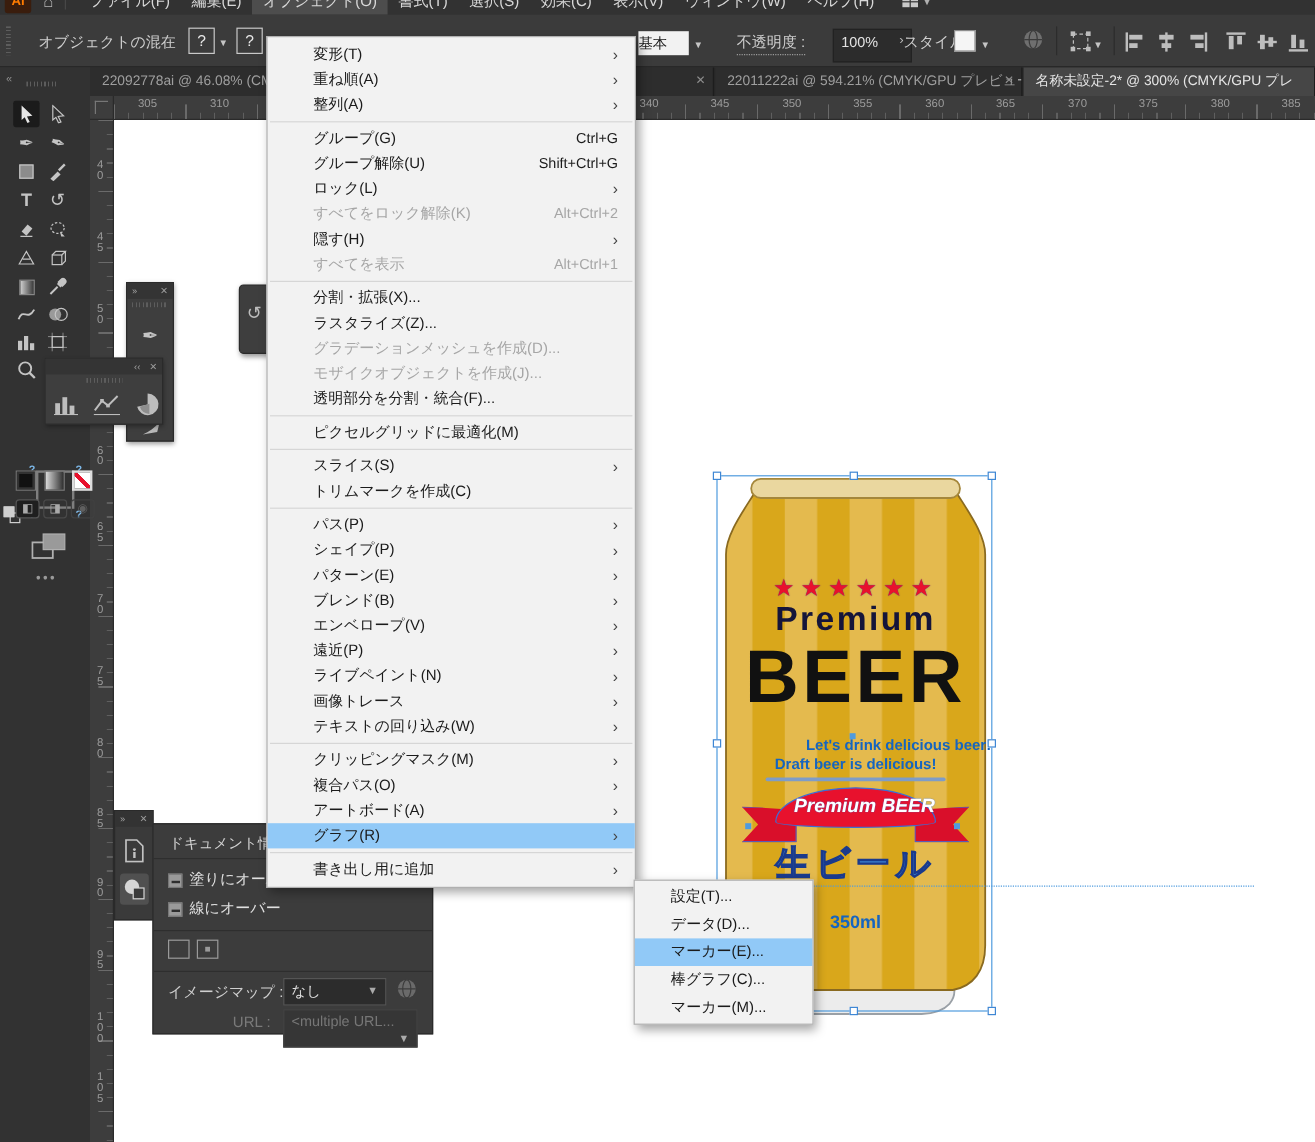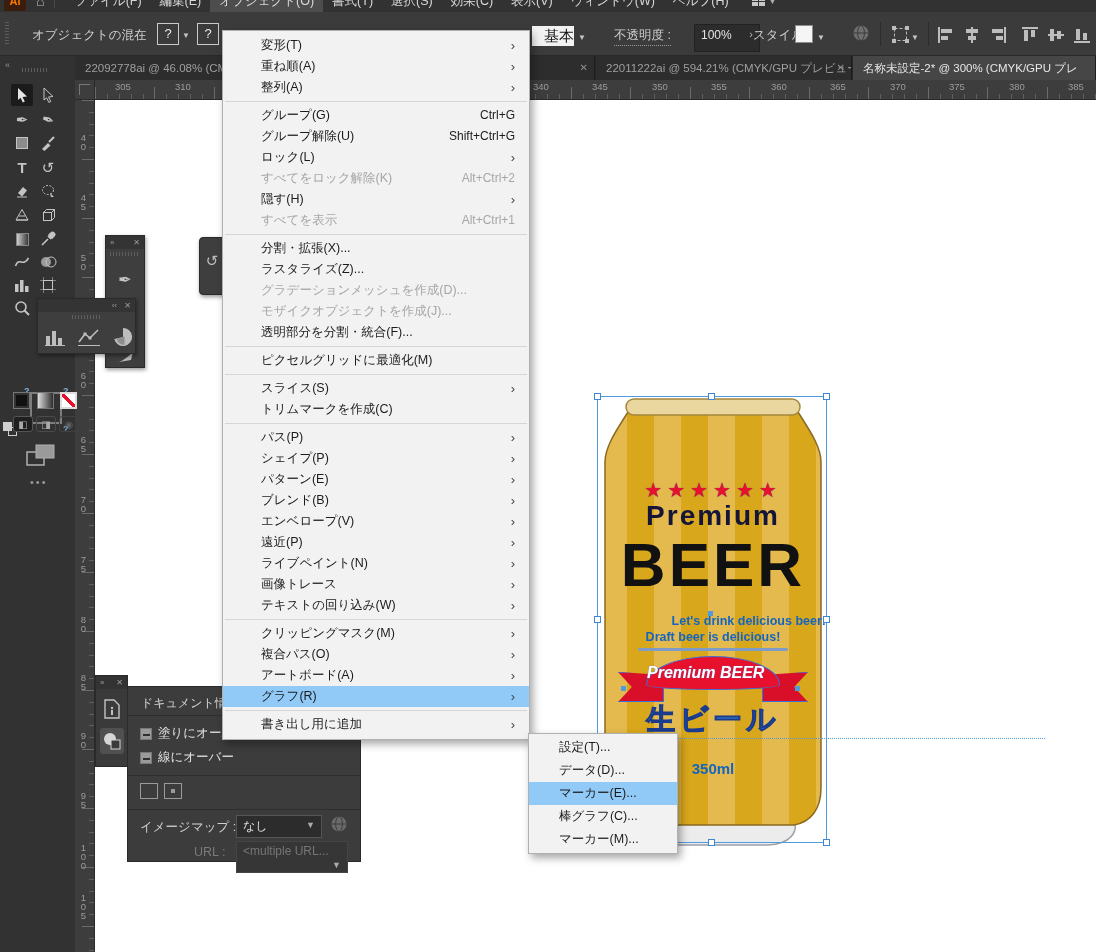--- a/index.html
+++ b/index.html
@@ -17,21 +17,21 @@
   .mb-item.open{background:#4d4d4d;}
   .ws-ic{display:inline-grid;grid-template-columns:6px 6px;grid-gap:1px;margin-left:14px;}
   .ws-ic i{display:block;width:6px;height:4px;background:#c9c9c9;}
   .chev{color:#b0b0b0;font-size:8px;margin-left:4px;}
 
   
   #controlbar{left:0;top:12px;width:1096px;height:44px;background:#3b3b3b;border-bottom:1px solid #282828;z-index:30;}
   .grip-v{position:absolute;left:5px;top:10px;width:4px;height:24px;background:repeating-linear-gradient(to bottom,#5d5d5d 0 1px,transparent 1px 3px);}
   .cb-label{color:#cfcfcf;font-size:12.5px;margin-left:16px;}
   .q-box{position:absolute;width:22px;height:22px;border:1px solid #c9c9c9;color:#e8e8e8;text-align:center;line-height:20px;font-size:13px;background:#3b3b3b;}
-  .white-box{position:absolute;background:#f2f2f2;color:#151515;text-align:right;font-size:15px;}
+  .white-box{position:absolute;background:#f2f2f2;color:#151515;text-align:left;font-size:12px;}
   .chev-box{position:absolute;color:#c5c5c5;font-size:8px;text-align:center;}
   .dotted-u{border-bottom:1px dotted #9a9a9a;padding-bottom:1px;}
   .val-box{position:absolute;background:#2c2c2c;border:1px solid #222;color:#e3e3e3;font-size:12px;padding:3px 6px;}
   .val-box .exp{float:right;color:#bbb;font-size:11px;}
   .swatch-w{position:absolute;width:18px;height:18px;background:#f5f5f5;border:1px solid #8d8d8d;}
   .cb-sep{position:absolute;top:22px;width:1px;height:22px;background:#2c2c2c;}
   .alg{position:absolute;width:17px;height:16px;}
   .alg i{position:absolute;background:#bdbdbd;}
 
   
@@ -115,21 +115,21 @@
   .can-text{position:absolute;width:100%;text-align:center;}
   .stars{color:#e8112d;font-size:20px;letter-spacing:5px;text-shadow:0 0 1px #283593;}
   .premium{font-size:28px;font-weight:bold;color:#15153a;letter-spacing:2px;}
   .beer{font-size:62px;font-weight:bold;color:#111;letter-spacing:3px;line-height:1;}
   .slogan{font-size:12.5px;font-weight:bold;color:#1565c0;line-height:1.25;}
   .underbar{position:absolute;left:38px;width:150px;height:3px;background:#7e9cc8;border-radius:2px;}
   .ribbon{position:absolute;left:18px;top:258px;width:190px;height:48px;}
   .ribbon .side{position:absolute;top:16px;width:46px;height:30px;background:#d90f2a;border:1px solid #3a6fd8;}
   .ribbon .side.l{left:0;clip-path:polygon(0 0,100% 10%,100% 100%,0 100%,30% 50%);}
   .ribbon .side.r{right:0;clip-path:polygon(0 10%,100% 0,70% 50%,100% 100%,0 100%);}
-  .ribbon .mid{position:absolute;left:28px;top:0;width:134px;height:34px;background:#e8112d;border:1px solid #3a6fd8;border-radius:50% 50% 50% 50% / 85% 85% 15% 15%;display:flex;align-items:center;justify-content:flex-start;}
+  .ribbon .mid{position:absolute;left:28px;top:0;width:134px;height:34px;background:#e8112d;border:1px solid #3a6fd8;border-radius:50% 50% 50% 50% / 85% 85% 15% 15%;display:flex;align-items:center;justify-content:flex-end;}
   .ribbon .mid span{color:#fff;font-weight:bold;font-size:16px;font-style:italic;text-shadow:0 0 1px #3a6fd8;}
   .nama{font-size:29px;font-weight:bold;color:#3d85d1;-webkit-text-stroke:1px #1a3a8c;letter-spacing:4px;}
   .vol{font-size:15px;font-weight:bold;color:#1565c0;}
   .sel-box{position:absolute;left:597px;top:396px;width:230px;height:447px;border:1px solid #4f9bde;z-index:3;}
   .handle{position:absolute;width:7px;height:7px;background:#fff;border:1px solid #3f87d4;z-index:4;}
   .anchor{position:absolute;width:5px;height:5px;background:#4f9bde;z-index:4;}
   #guide-dotted{left:600px;top:738px;width:445px;height:0;border-top:1px dotted #4f9bde;z-index:3;}
 </style>
 </head>
 <body>

